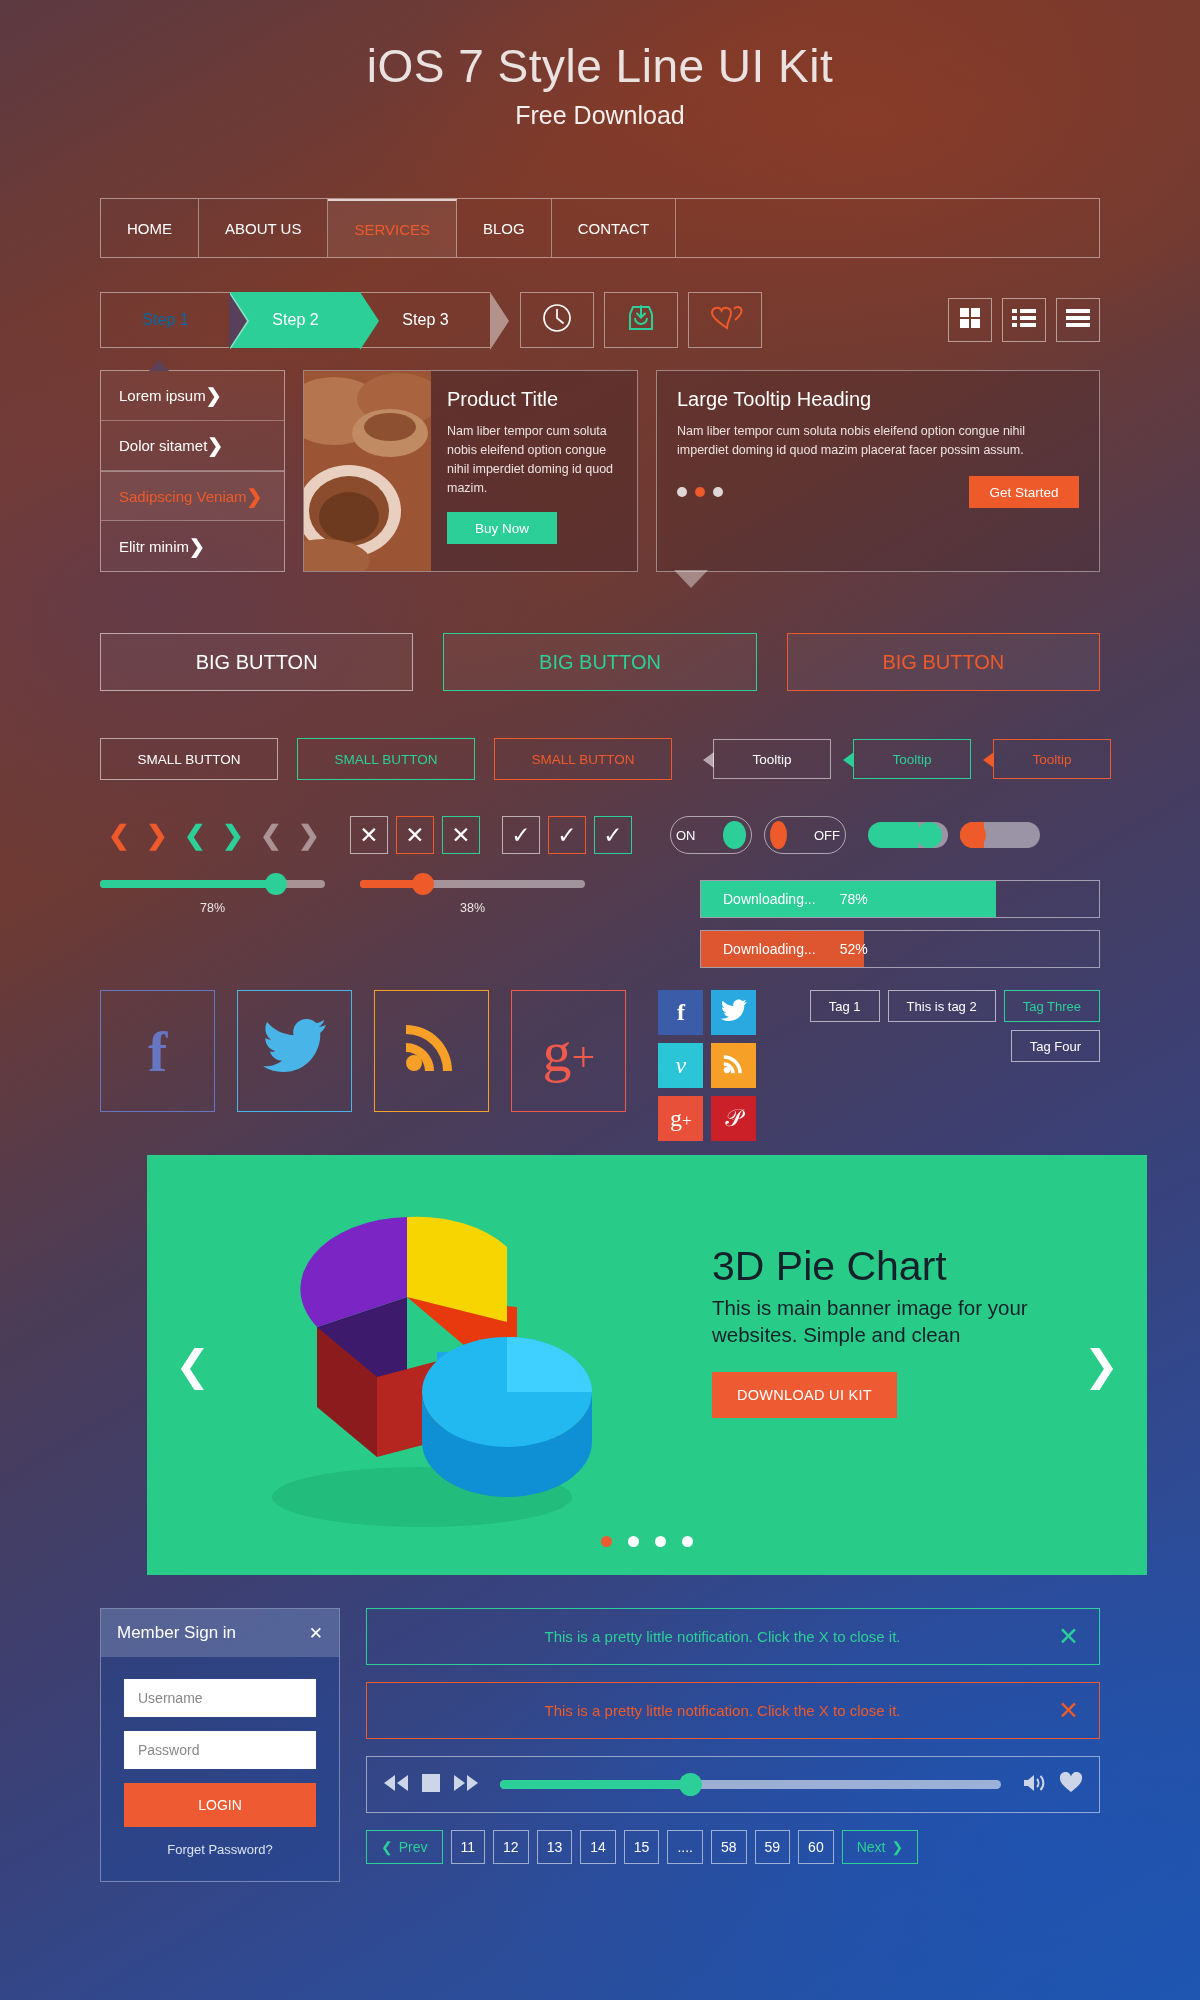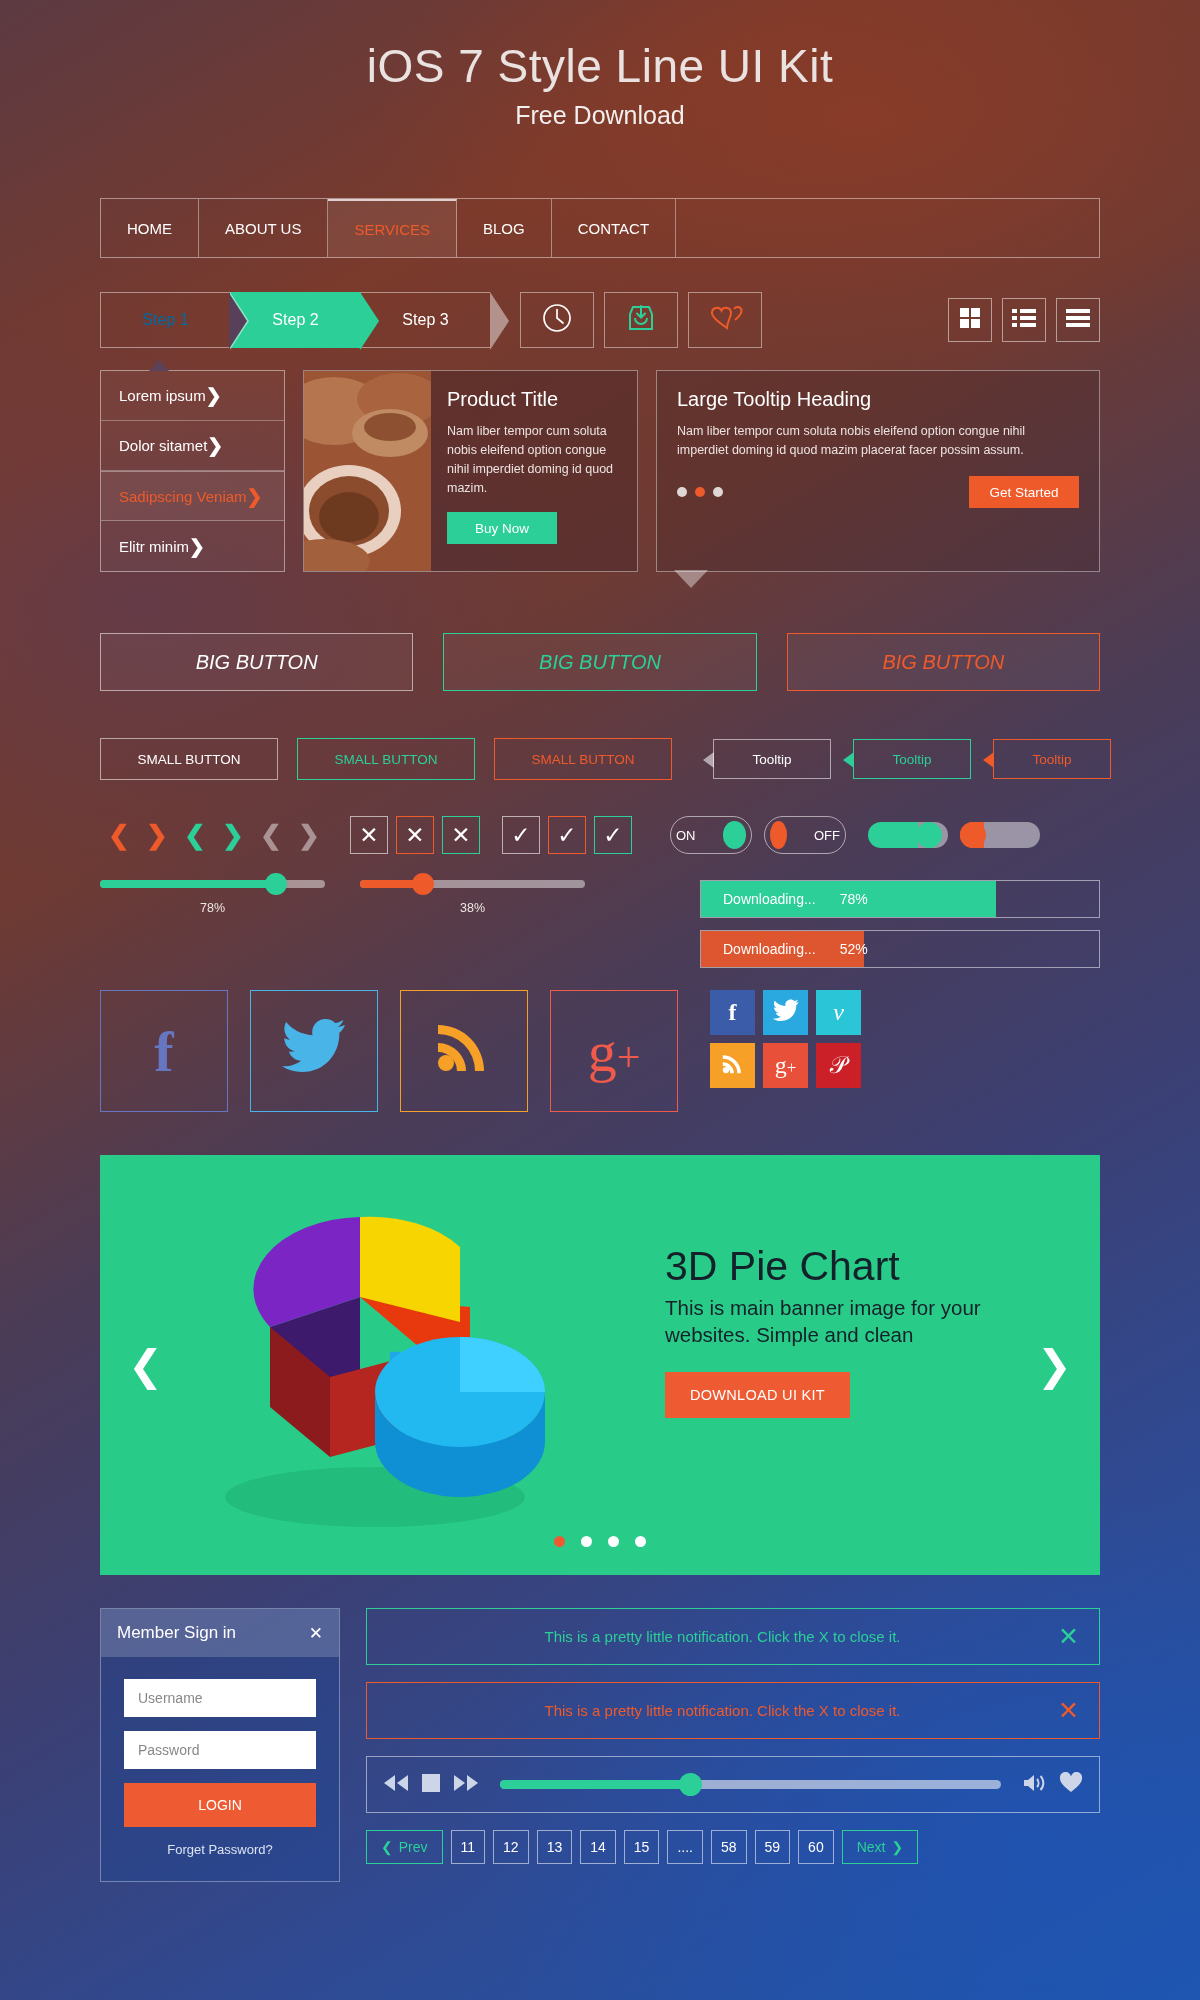--- a/index.html
+++ b/index.html
@@ -9,21 +9,21 @@
     width:1200px; height:2000px; overflow:hidden;
     background:
       linear-gradient(150deg, #5c3a42 0%, #7a3a2c 18%, #6e3a33 34%, #4a3c57 50%, #3c3f72 64%, #2f4a93 80%, #1f56ad 100%);
     position:relative;
   }
   .bg-glow{position:absolute;inset:0;pointer-events:none;
     background:
       radial-gradient(ellipse 700px 380px at 72% 6%, rgba(150,60,35,.55), rgba(0,0,0,0) 70%),
       radial-gradient(ellipse 620px 420px at 12% 30%, rgba(80,60,100,.45), rgba(0,0,0,0) 70%),
       radial-gradient(ellipse 800px 500px at 85% 92%, rgba(25,85,190,.5), rgba(0,0,0,0) 70%);}
-  .page{position:relative;width:984px;height:2000px;}
+  .page{position:relative;width:984px;height:2000px;padding-left:47px;}
   .wrap{position:absolute;left:100px;width:1000px;}
 
   
   #hdr{top:40px;text-align:center;}
   .h-title{font-size:46px;font-weight:300;color:#e9e2e0;letter-spacing:.5px;line-height:1.15;}
   .h-sub{font-size:25px;color:#f2efee;margin-top:8px;font-weight:400;}
 
   
   #nav{top:198px;display:flex;height:60px;border:1px solid rgba(255,255,255,.45);}
   .nav-item{display:flex;align-items:center;justify-content:center;font-size:15px;color:#fff;
@@ -84,21 +84,21 @@
   .tipcard p{font-size:12.5px;line-height:1.52;color:#ece3e1;}
   .tipcard:after{content:"";position:absolute;bottom:-17px;left:17px;width:0;height:0;
      border-left:17px solid transparent;border-right:17px solid transparent;border-top:18px solid rgba(255,255,255,.4);}
   .tipfoot{display:flex;align-items:center;justify-content:space-between;margin-top:16px;}
   .dots{display:flex;gap:8px;}
   .dot{width:10px;height:10px;border-radius:50%;background:#ded7d5;}
   .dot.on{background:#ef5a2a;}
   .getstart{width:110px;height:32px;background:#ef5a2a;color:#fff;font-size:13.5px;display:flex;align-items:center;justify-content:center;}
 
   
-  #bigbtns{top:633px;display:flex;gap:30px;font-style:italic;}
+  #bigbtns{top:633px;display:flex;gap:30px;}
   .bigbtn{flex:1;height:58px;display:flex;align-items:center;justify-content:center;font-size:20px;
      border:1px solid rgba(255,255,255,.55);color:#fff;background:rgba(255,255,255,.04);}
   .bigbtn.green{border-color:#2bcf97;color:#2bcf97;}
   .bigbtn.orange{border-color:#ef5a2a;color:#ef5a2a;}
 
   
   #smallrow{top:738px;display:flex;align-items:center;}
   .smbtn{height:42px;display:flex;align-items:center;justify-content:center;font-size:13.5px;padding:0 22px;
      border:1px solid rgba(255,255,255,.55);color:#fff;margin-right:19px;min-width:178px;}
   .smbtn.green{border-color:#2bcf97;color:#2bcf97;}
@@ -481,20 +481,26 @@
               <path d="M2 8 A46 46 0 0 1 48 54 h-9 A37 37 0 0 0 2 17z" fill="#fff"></path>
             </svg></span>
         </div>
       <div class="mini" style="background:#e8503a">
           <span style="font-family:'Liberation Serif',serif;">g<span style="font-size:17px;">+</span></span>
         </div>
       <div class="mini" style="background:#cb2027">
           <span style="font-family:'Liberation Serif',serif;">𝒫</span>
         </div>
     </div>
+    <div class="tags">
+      <div class="tag">Tag 1</div>
+      <div class="tag">This is tag 2</div>
+      <div class="tag green">Tag Three</div>
+      <div class="tag">Tag Four</div>
+    </div>
   </div>
 
   <div class="wrap" id="banner">
     <div class="pie-wrap">
       <svg width="420" height="370" viewBox="0 0 420 370">
         <ellipse cx="215" cy="320" rx="150" ry="30" fill="#1aa96e" opacity="0.45"></ellipse>
         <path d="M200 120 L200 200 L110 230 L110 150 Z" fill="#3d1a6b"></path>
         <path d="M110 150 L110 230 L170 280 L170 200 Z" fill="#8c1b1e"></path>
         <path d="M170 200 L170 280 L265 255 L265 175 Z" fill="#b4261f"></path>
         <path d="M200 120 L265 175 L265 255 L310 200 L310 130 Z" fill="#e8380d"></path>

